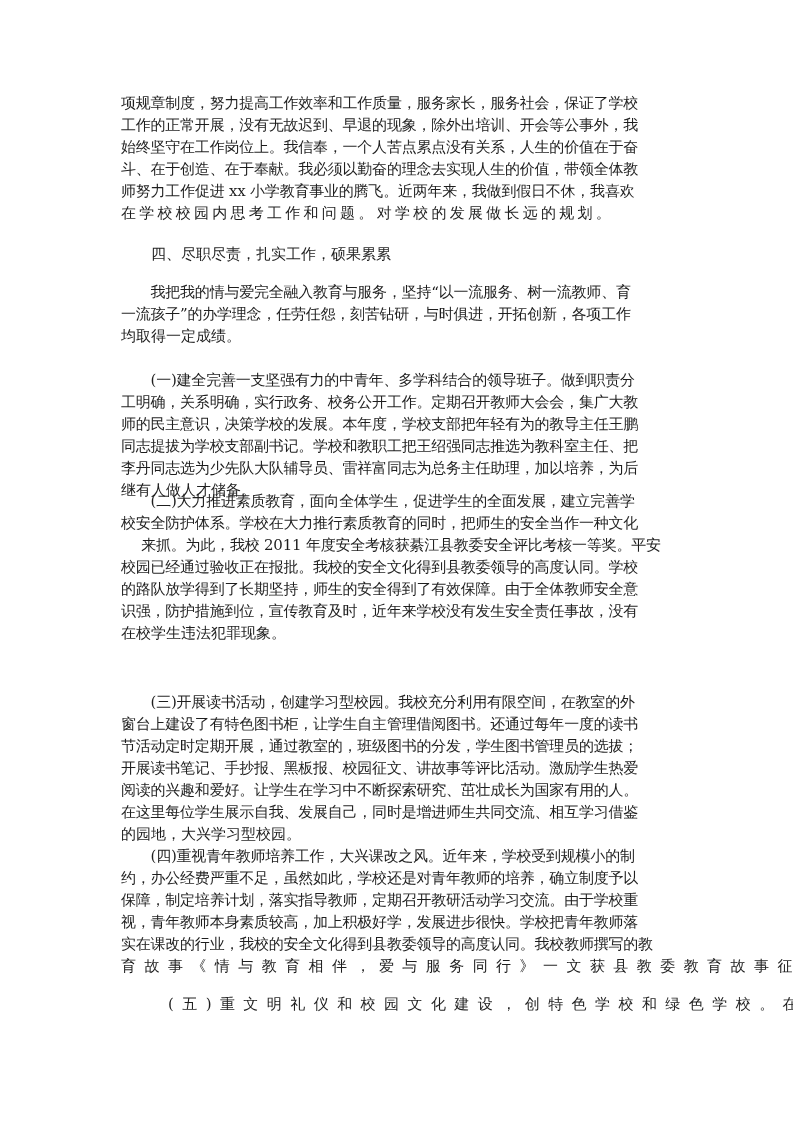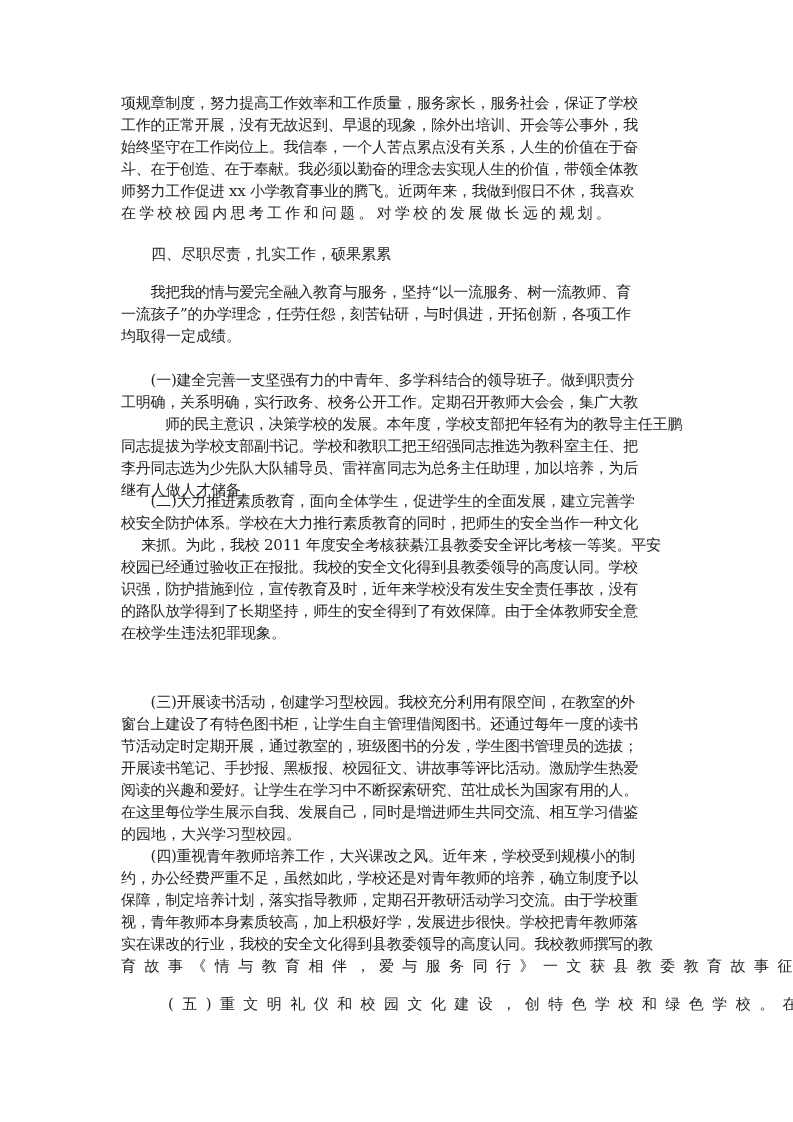--- a/index.html
+++ b/index.html
@@ -33,32 +33,32 @@
       <span class="line" style="letter-spacing: 0px;">　　四、尽职尽责，扎实工作，硕果累累</span>
     </div>
     <div class="para" style="top: 281px;">
       <span class="line" style="letter-spacing: -0.228571px;">　　我把我的情与爱完全融入教育与服务，坚持“以一流服务、树一流教师、育</span>
       <span class="line" style="letter-spacing: -0.228571px;">一流孩子”的办学理念，任劳任怨，刻苦钻研，与时俱进，开拓创新，各项工作</span>
       <span class="line" style="letter-spacing: 0px;">均取得一定成绩。</span>
     </div>
     <div class="para" style="top: 369px;">
       <span class="line" style="letter-spacing: -0.222222px;">　　(一)建全完善一支坚强有力的中青年、多学科结合的领导班子。做到职责分</span>
       <span class="line" style="letter-spacing: -0.228571px;">工明确，关系明确，实行政务、校务公开工作。定期召开教师大会会，集广大教</span>
-      <span class="line" style="letter-spacing: -0.228571px; margin-left: 44px;">师的民主意识，决策学校的发展。本年度，学校支部把年轻有为的教导主任王鹏</span>
+      <span class="line" style="letter-spacing: -0.228571px;">师的民主意识，决策学校的发展。本年度，学校支部把年轻有为的教导主任王鹏</span>
       <span class="line" style="letter-spacing: -0.228571px;">同志提拔为学校支部副书记。学校和教职工把王绍强同志推选为教科室主任、把</span>
       <span class="line" style="letter-spacing: -0.228571px;">李丹同志选为少先队大队辅导员、雷祥富同志为总务主任助理，加以培养，为后</span>
       <span class="line" style="letter-spacing: 0px;">继有人做人才储备。</span>
     </div>
     <div class="para" style="top: 490px;">
       <span class="line" style="letter-spacing: -0.222222px;">　　(二)大力推进素质教育，面向全体学生，促进学生的全面发展，建立完善学</span>
       <span class="line" style="letter-spacing: -0.228571px;">校安全防护体系。学校在大力推行素质教育的同时，把师生的安全当作一种文化</span>
       <span class="line" style="letter-spacing: -0.210526px; text-align: center;">来抓。为此，我校 2011 年度安全考核获綦江县教委安全评比考核一等奖。平安</span>
       <span class="line" style="letter-spacing: -0.228571px;">校园已经通过验收正在报批。我校的安全文化得到县教委领导的高度认同。学校</span>
+      <span class="line" style="letter-spacing: -0.228571px;">的路队放学得到了长期坚持，师生的安全得到了有效保障。由于全体教师安全意</span>
       <span class="line" style="letter-spacing: -0.228571px;">识强，防护措施到位，宣传教育及时，近年来学校没有发生安全责任事故，没有</span>
-      <span class="line" style="letter-spacing: -0.228571px;">的路队放学得到了长期坚持，师生的安全得到了有效保障。由于全体教师安全意</span>
       <span class="line" style="letter-spacing: 0px;">在校学生违法犯罪现象。</span>
     </div>
     <div class="para" style="top: 691px;">
       <span class="line" style="letter-spacing: -0.222222px;">　　(三)开展读书活动，创建学习型校园。我校充分利用有限空间，在教室的外</span>
       <span class="line" style="letter-spacing: -0.228571px;">窗台上建设了有特色图书柜，让学生自主管理借阅图书。还通过每年一度的读书</span>
       <span class="line" style="letter-spacing: -0.228571px;">节活动定时定期开展，通过教室的，班级图书的分发，学生图书管理员的选拔；</span>
       <span class="line" style="letter-spacing: -0.228571px;">开展读书笔记、手抄报、黑板报、校园征文、讲故事等评比活动。激励学生热爱</span>
       <span class="line" style="letter-spacing: -0.228571px;">阅读的兴趣和爱好。让学生在学习中不断探索研究、茁壮成长为国家有用的人。</span>
       <span class="line" style="letter-spacing: -0.228571px;">在这里每位学生展示自我、发展自己，同时是增进师生共同交流、相互学习借鉴</span>
       <span class="line" style="letter-spacing: 0px;">的园地，大兴学习型校园。</span>

